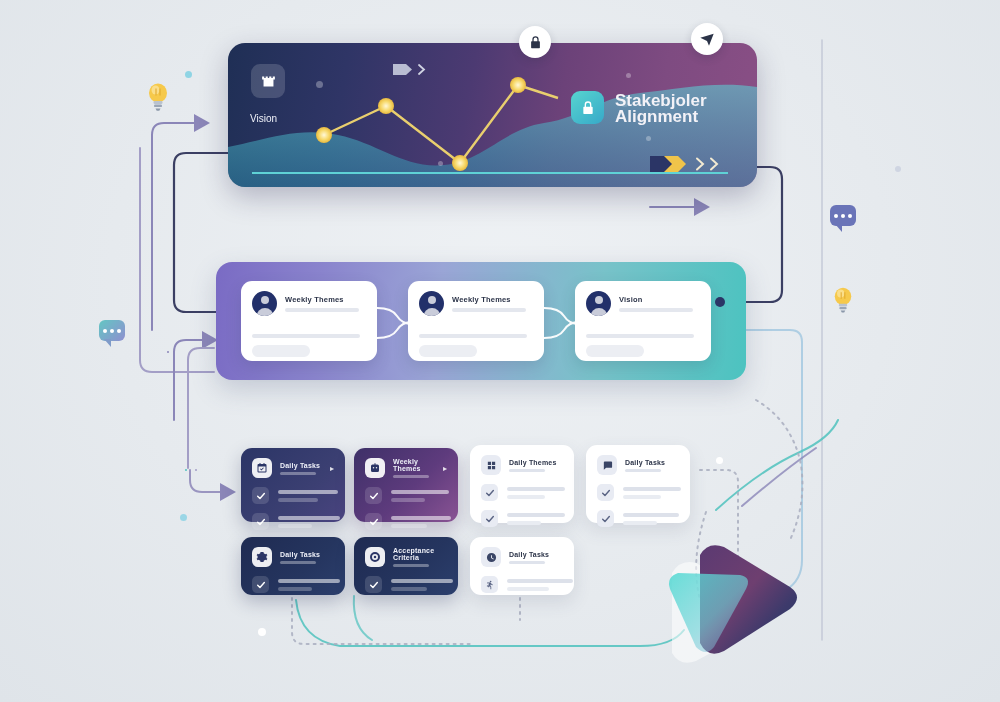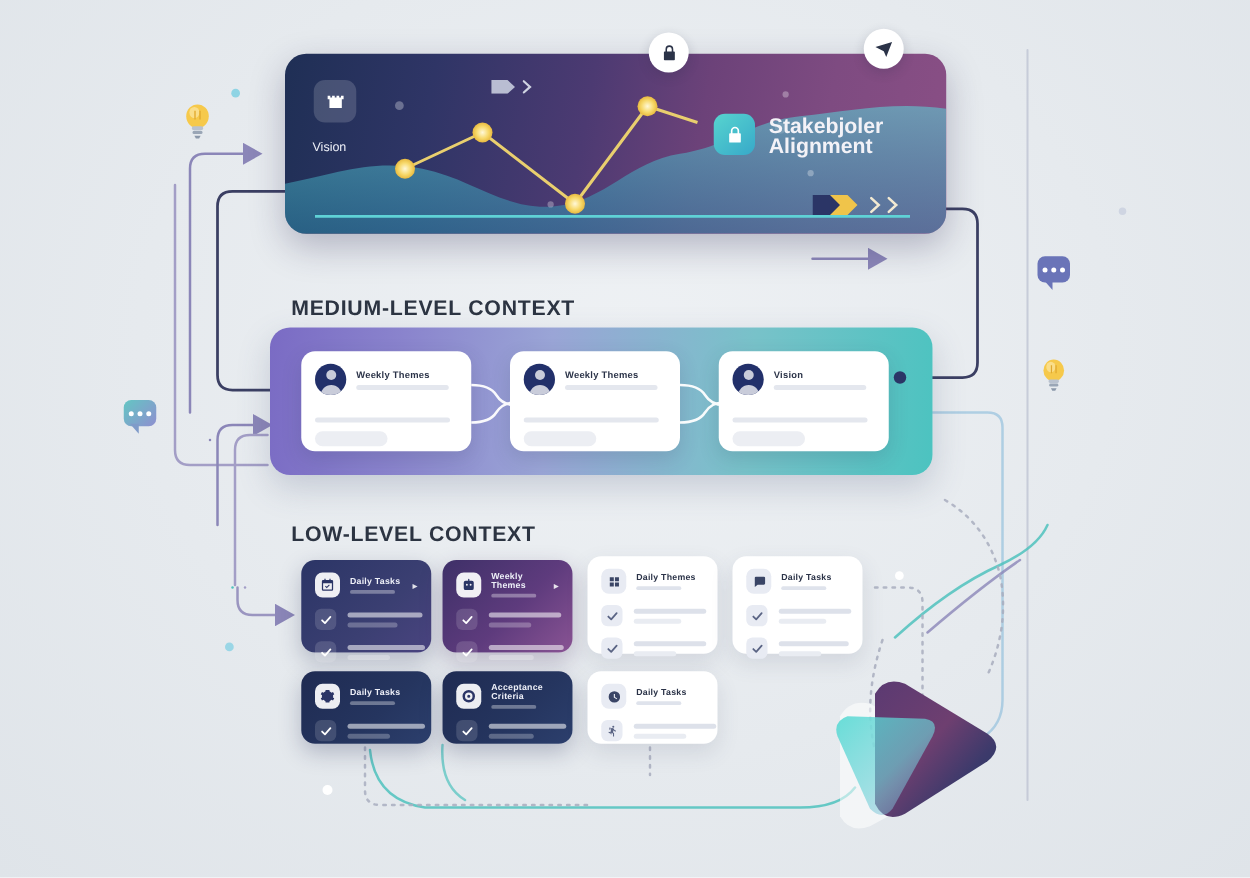--- a/index.html
+++ b/index.html
@@ -237,22 +237,20 @@
     <g fill="none" stroke="#a9aebf" stroke-width="2" stroke-dasharray="2 5" stroke-linecap="round" opacity=".85">
       <path d="M292,598 L292,632 Q292,644 304,644 L470,644"></path>
       <path d="M520,598 L520,620"></path>
       <path d="M700,470 L726,470 Q738,470 738,482 L738,560"></path>
       <path d="M706,512 Q690,560 700,600"></path>
       <path d="M756,400 Q790,420 800,460 Q808,500 790,540"></path>
       <path d="M560,610 L660,610" opacity="0"></path>
     </g>
   </svg>
 
-  <div class="sec-title" id="title-medium">MEDIUM-LEVEL CONTEXT</div>
-  <div class="sec-title" id="title-low">LOW-LEVEL CONTEXT</div>
 
   <div id="panel-high">
     <svg id="chart-svg" viewBox="0 0 529 144" preserveAspectRatio="none">
       <defs>
         <linearGradient id="areaGrad" x1="0" y1="0" x2="0" y2="1">
           <stop offset="0%" stop-color="#5fc6cf" stop-opacity=".62"></stop>
           <stop offset="100%" stop-color="#2e8fae" stop-opacity=".50"></stop>
         </linearGradient>
         <radialGradient id="dotGrad">
           <stop offset="0%" stop-color="#fff8d8"></stop>

